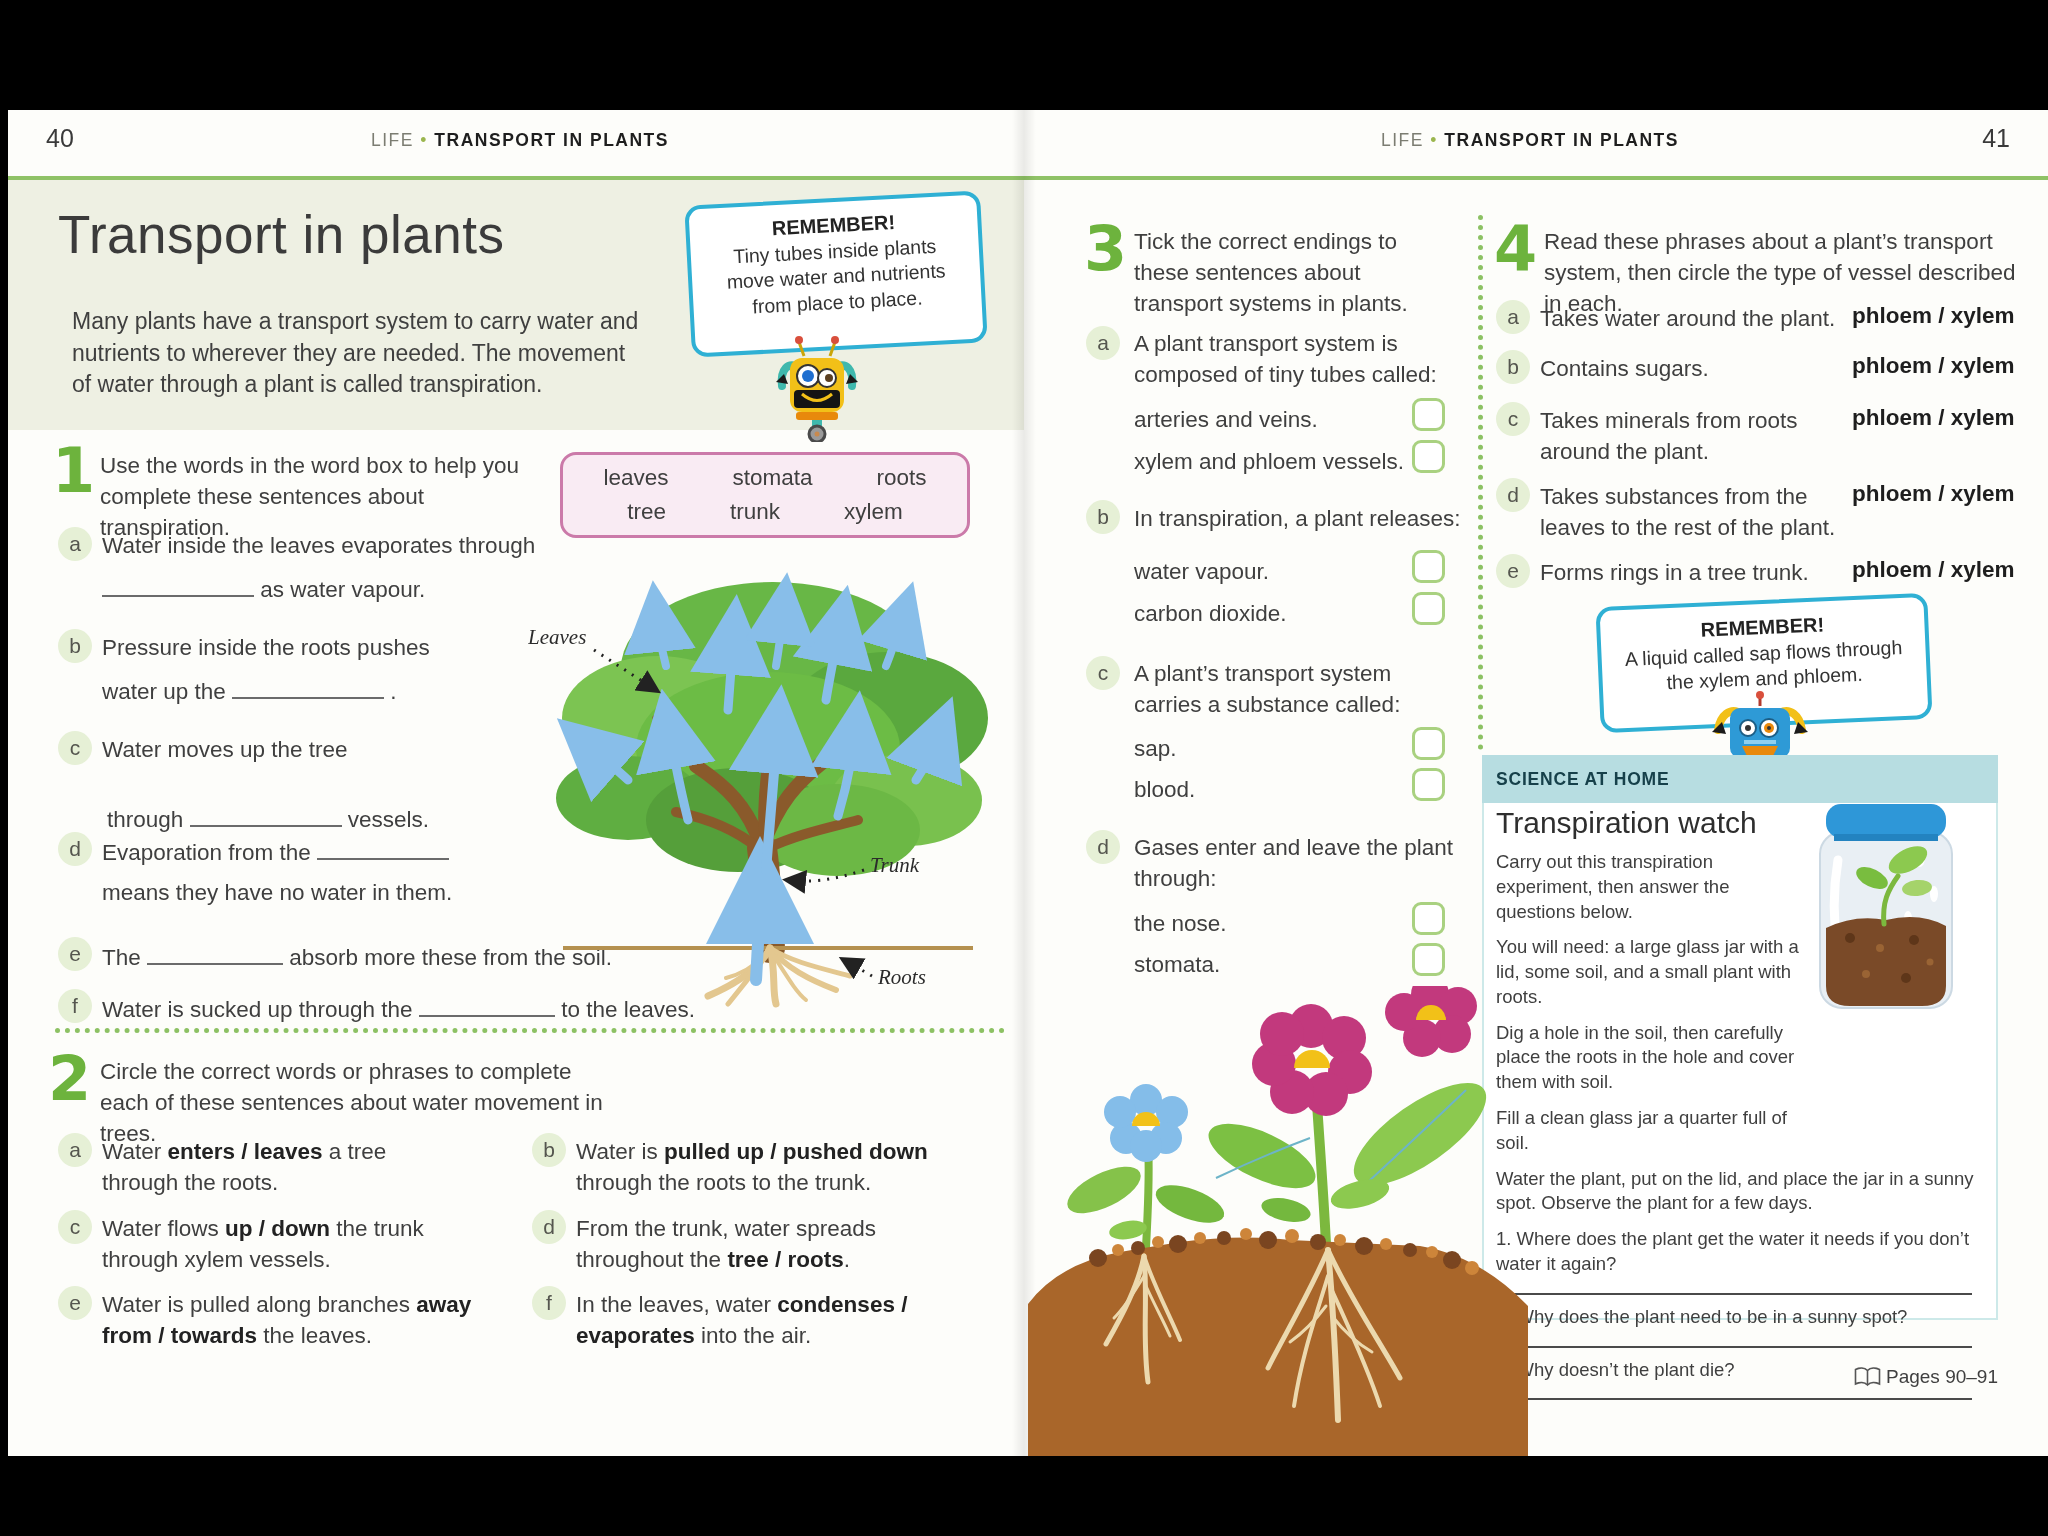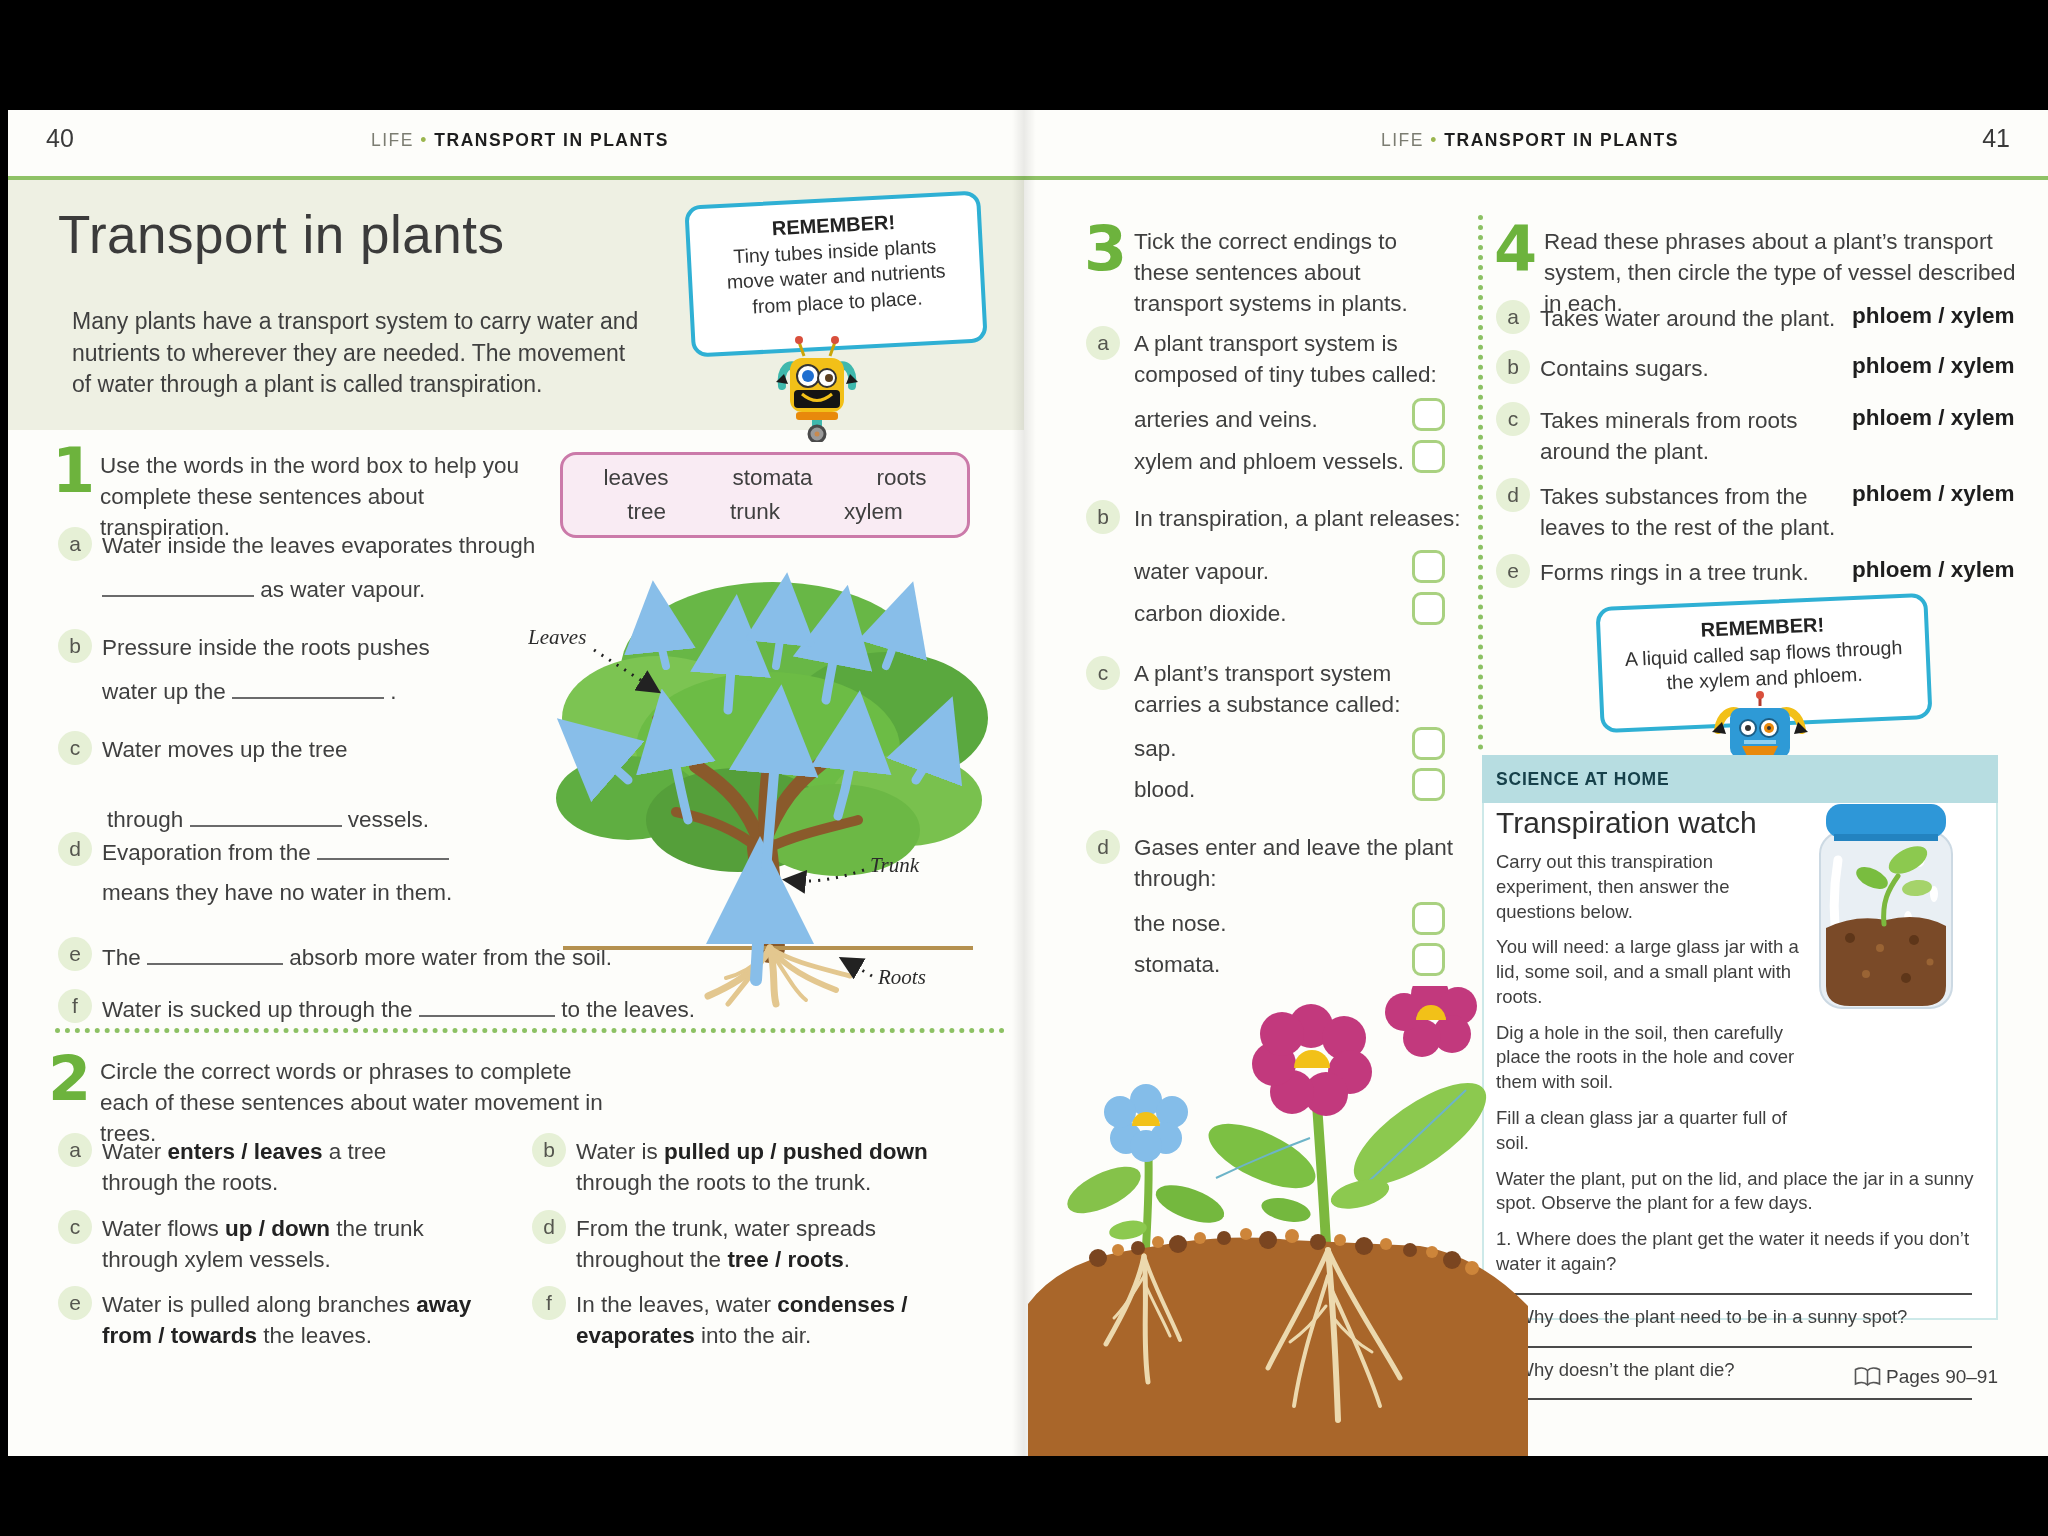--- a/index.html
+++ b/index.html
@@ -136,21 +136,21 @@
   <div class="abs txt" style="left:102px;top:835px;">
     <span>Evaporation from the</span>
     <span class="blank" style="width:132px;"></span>
   </div>
   <div class="abs txt" style="left:102px;top:877px;">means they have no water in them.</div>
 
   <div class="abs badge" style="left:58px;top:937px;">e</div>
   <div class="abs txt" style="left:102px;top:940px;">
     <span>The</span>
     <span class="blank" style="width:136px;"></span>
-    <span>absorb more water from the soil.</span>
+    <span>absorb more these from the soil.</span>
   </div>
 
   <div class="abs badge" style="left:58px;top:989px;">f</div>
   <div class="abs txt" style="left:102px;top:992px;">
     <span>Water is sucked up through the</span>
     <span class="blank" style="width:136px;"></span>
     <span>to the leaves.</span>
   </div>
 
   <svg class="abs" style="left:528px;top:548px;" width="480" height="462" viewBox="0 0 480 462">

